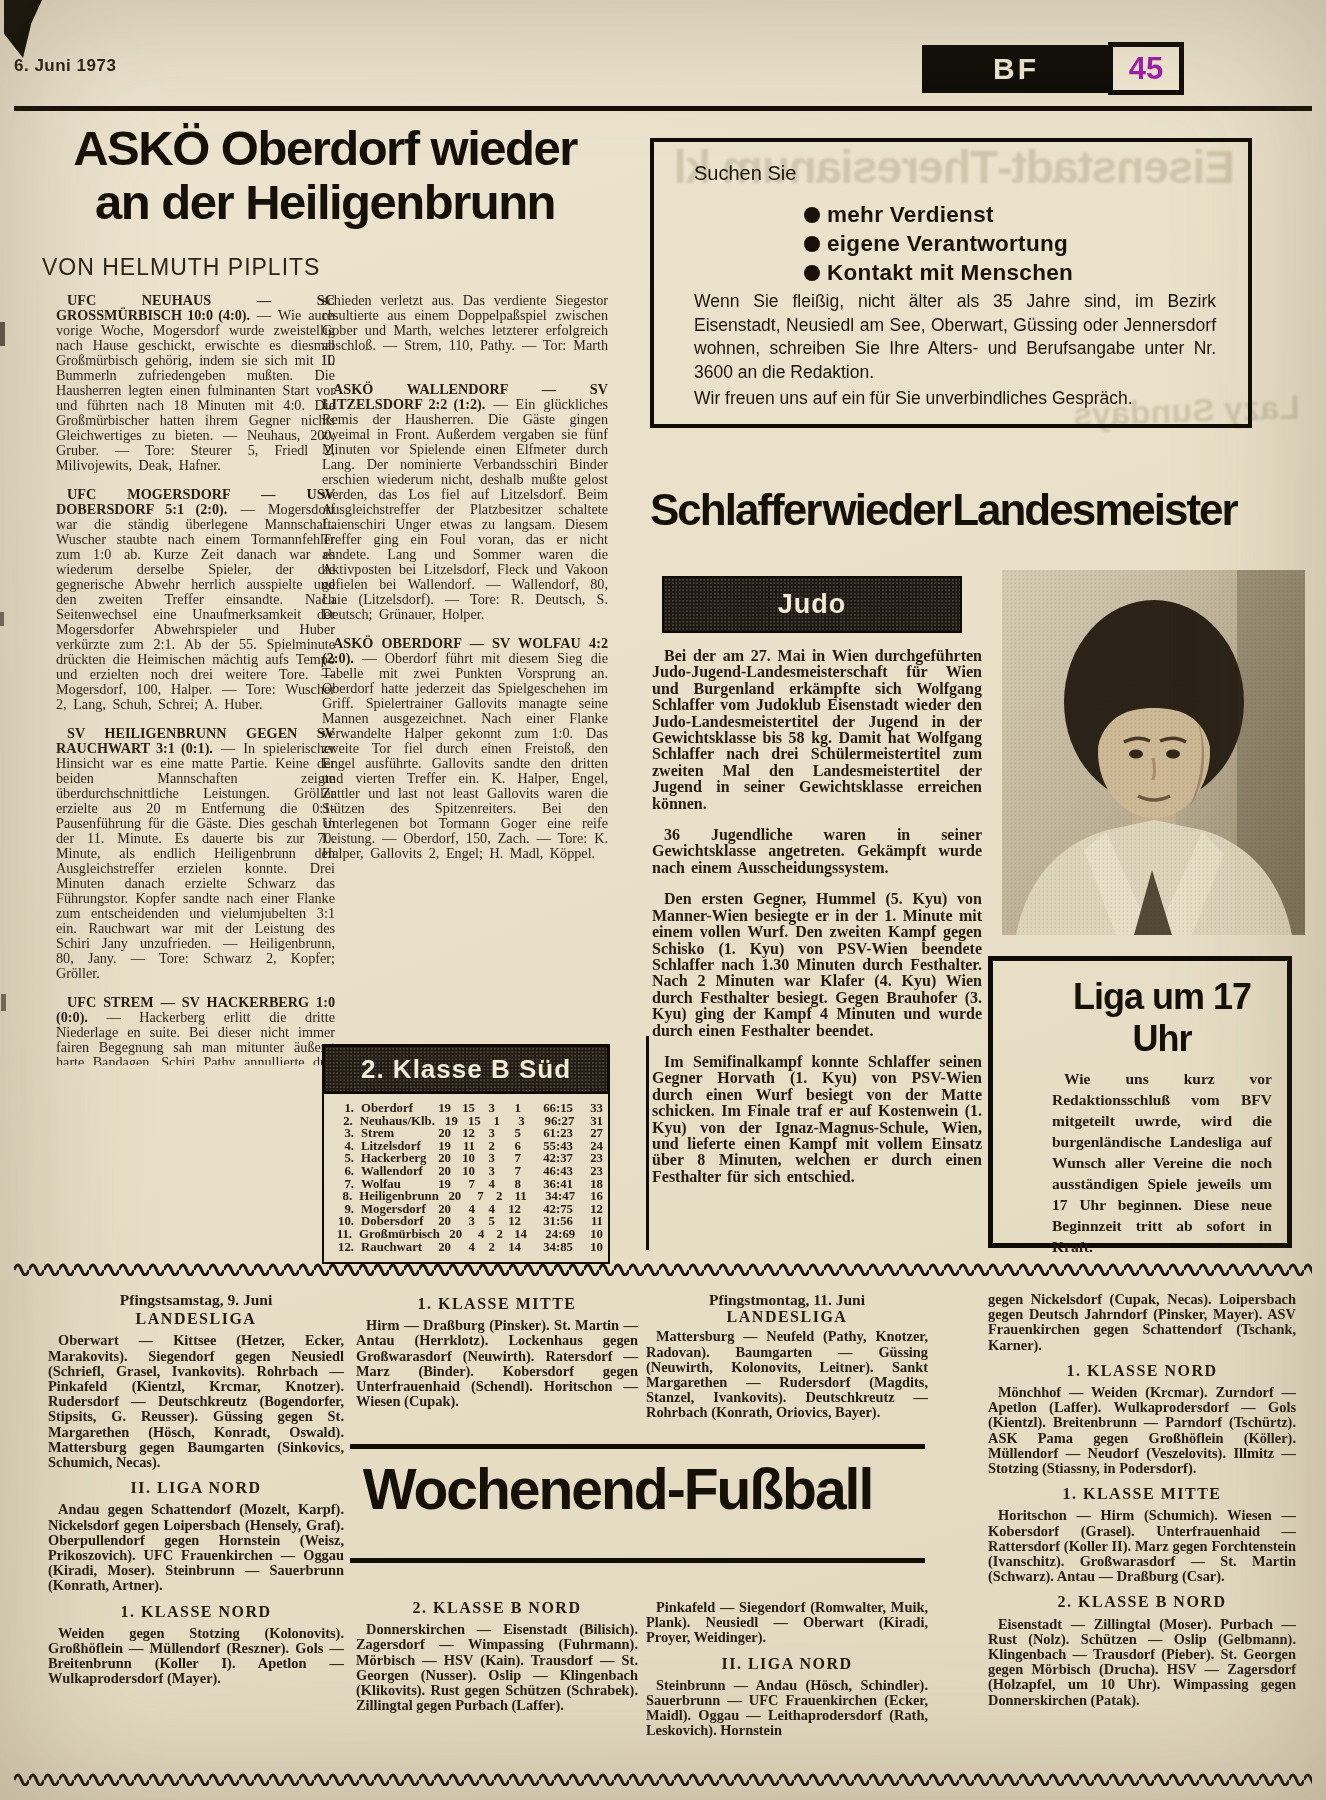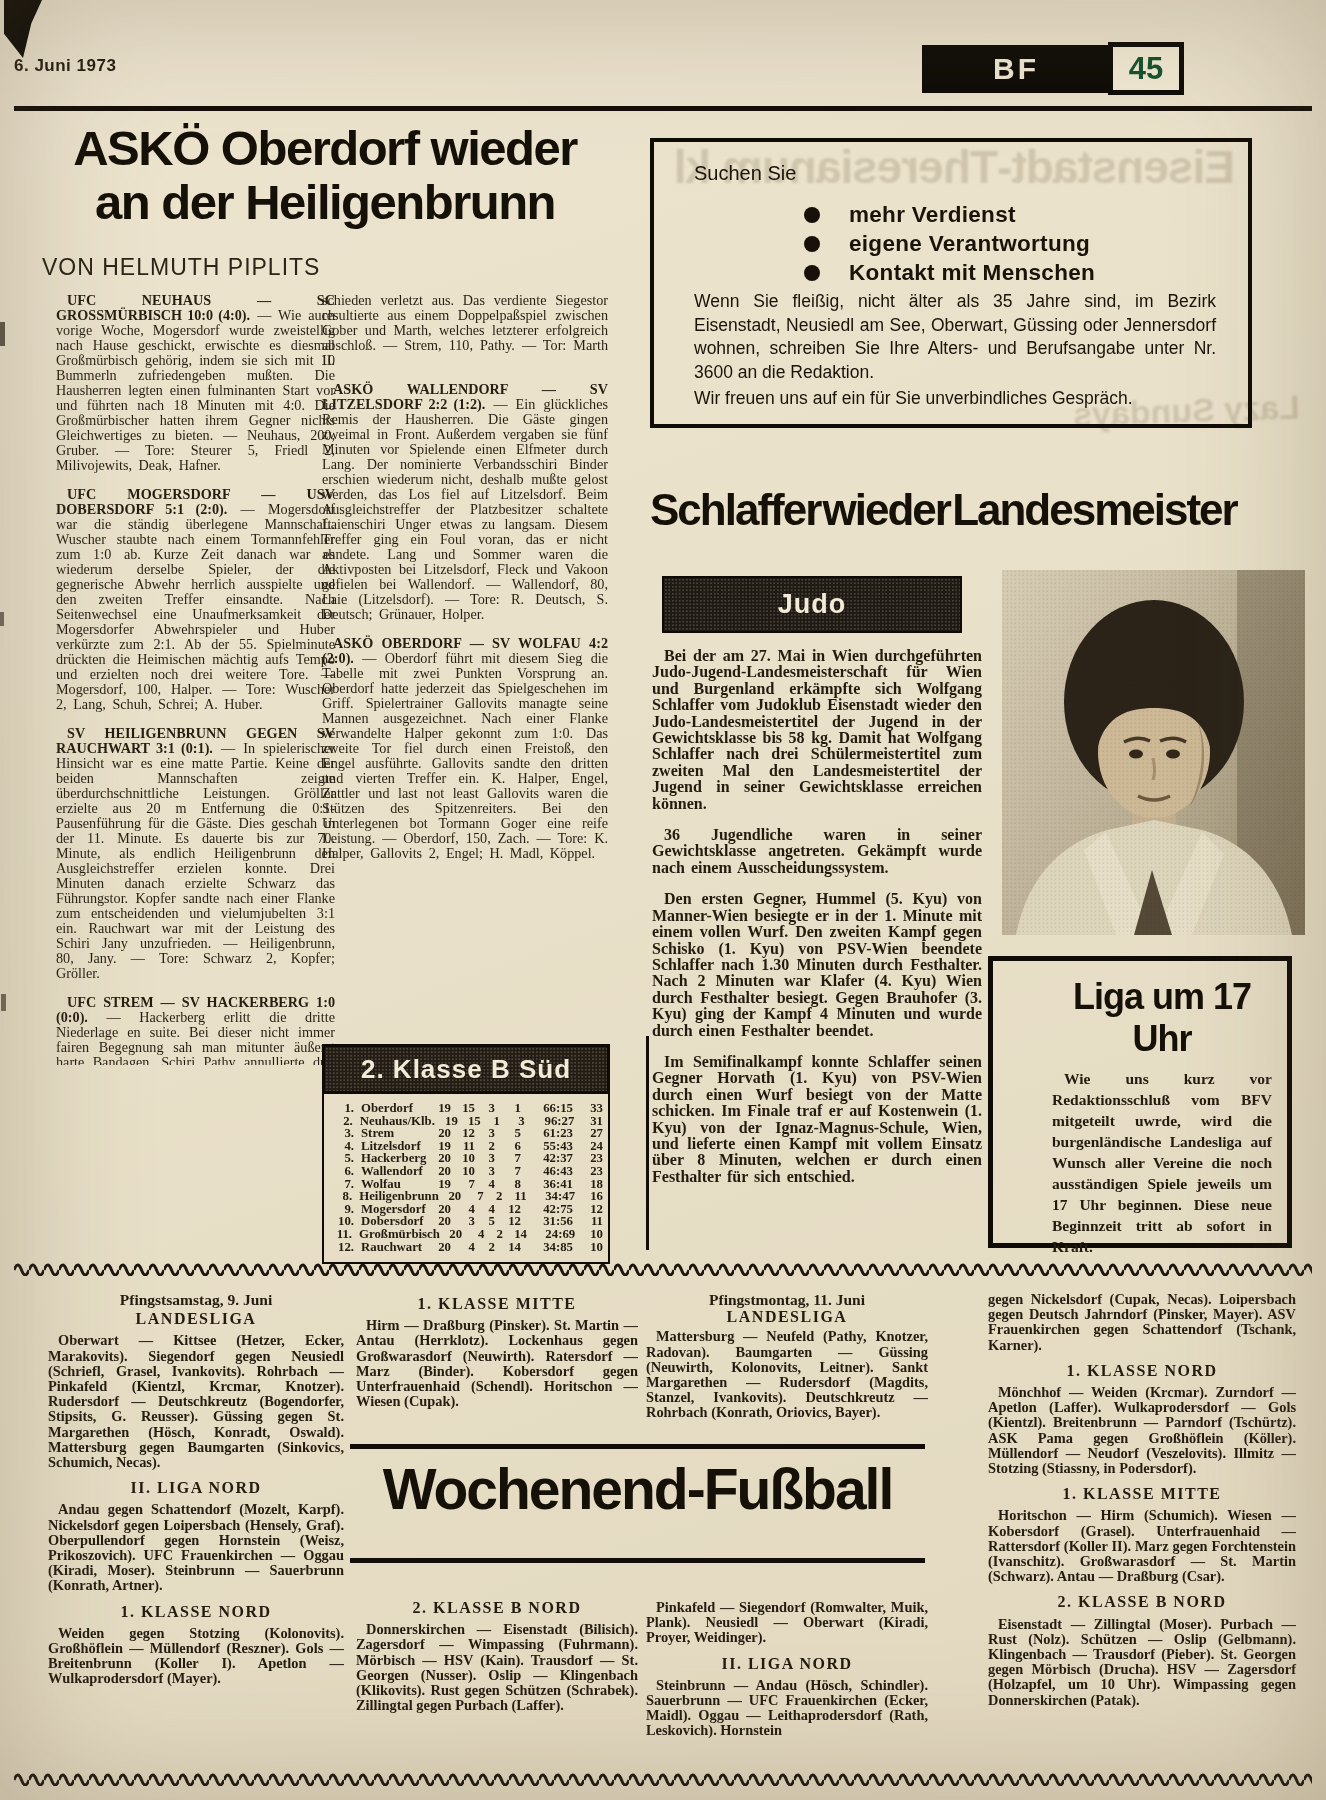--- a/index.html
+++ b/index.html
@@ -14,21 +14,21 @@
   .rule { background:#140e08; }
   .hl { font-family:"Liberation Sans", sans-serif; font-weight:bold; color:#151008; }
 
   
   .date { left:14px; top:56px; font-size:17px; font-weight:bold; letter-spacing:.5px; color:#241c11; }
   .bf-box { left:922px; top:45px; width:188px; height:48px; background:#0e0b07;
     display:flex; align-items:center; justify-content:center; }
   .bf-box span { color:#efe7d2; font-size:30px; font-weight:bold; letter-spacing:3px; }
   .num-box { left:1108px; top:42px; width:76px; height:53px; background:#f1e9d3;
     border:5px solid #0e0b07; display:flex; align-items:center; justify-content:center; }
-  .num-box span { font-size:31px; font-weight:bold; color:#14532d; }
+  .num-box span { font-size:31px; font-weight:bold; color:#a21caf; }
 
   
   .main-headline { left:36px; top:122px; width:578px; text-align:center;
     font-size:49px; line-height:1.1; letter-spacing:-1.5px; }
   .byline { left:42px; top:254px; font-size:23px; letter-spacing:1px; color:#2b2418; }
   .article { font-size:14.2px; line-height:15px; word-spacing:3px; text-align:justify; color:#271e12; }
   .article p { margin:0 0 14px; text-indent:11px; }
   .article p.cont { text-indent:0; }
   .article .lead { font-weight:bold; word-spacing:1px; }
   .col1 { left:36px;  top:293px; width:279px; height:772px; overflow:hidden;margin-left:20px; }
@@ -49,21 +49,21 @@
   .lt-u { width:20px; text-align:right; }
   .lt-n { width:26px; text-align:right; }
   .lt-tore { width:52px; text-align:right; }
   .lt-pkt { width:30px; text-align:right; }
 
   
   .ad { left:650px; top:138px; width:602px; height:290px; border:4px solid #100c07;
     font-family:"Liberation Sans",sans-serif; color:#191309; }
   .ad-intro { position:absolute; left:40px; top:20px; font-size:20px; }
   .ad-bullets { position:absolute; left:150px; top:58px; }
-  .ad-bullet { display:flex; align-items:center; gap:29px; height:29px; }
+  .ad-bullet { display:flex; align-items:center; gap:7px; height:29px; }
   .ad-dot { width:16px; height:16px; border-radius:50%; background:#17110a; flex:0 0 auto; }
   .ad-bullet span.lbl { font-size:22.5px; font-weight:bold; letter-spacing:.3px; }
   .ad-body { position:absolute; left:40px; top:148px; width:522px;
     font-size:17.5px; line-height:23.5px; text-align:justify; }
   .ad-closing { position:absolute; left:40px; top:246px; width:522px; font-size:17.5px; }
 
   
   .schlaffer-hl { left:650px; top:485px; width:662px; font-size:44px;
     letter-spacing:-2px; word-spacing:-8px; white-space:nowrap; }
   .judo-bar { left:662px; top:576px; width:300px; height:57px;
@@ -373,21 +373,21 @@
     <p>Hirm — Draßburg (Pinsker). St. Martin — Antau (Herrklotz). Lockenhaus gegen Großwarasdorf (Neuwirth). Ratersdorf — Marz (Binder). Kobersdorf gegen Unterfrauenhaid (Schendl). Horitschon — Wiesen (Cupak).</p>
   </div>
 
   <div class="abs fx" style="left:646px;top:1292px;width:282px;height:155px;overflow:hidden">
     <div class="fx-date">Pfingstmontag, 11. Juni</div>
     <h4 class="first" style="margin:0 0 5px">LANDESLIGA</h4>
     <p>Mattersburg — Neufeld (Pathy, Knotzer, Radovan). Baumgarten — Güssing (Neuwirth, Kolonovits, Leitner). Sankt Margarethen — Rudersdorf (Magdits, Stanzel, Ivankovits). Deutschkreutz — Rohrbach (Konrath, Oriovics, Bayer).</p>
   </div>
 
   <div class="abs banner-rule" style="left:350px;top:1444px;width:575px;height:5px"></div>
-  <div class="abs banner-text hl" style="left:350px;top:1456px;width:575px">Wochenend-Fußball</div>
+  <div class="abs banner-text hl" style="left:330px;top:1456px;width:575px">Wochenend-Fußball</div>
   <div class="abs banner-rule" style="left:350px;top:1558px;width:575px;height:5px"></div>
 
   <div class="abs fx" style="left:356px;top:1596px;width:282px">
     <h4 class="first">2. KLASSE B NORD</h4>
     <p>Donnerskirchen — Eisenstadt (Bilisich). Zagersdorf — Wimpassing (Fuhrmann). Mörbisch — HSV (Kain). Trausdorf — St. Georgen (Nusser). Oslip — Klingenbach (Klikovits). Rust gegen Schützen (Schrabek). Zillingtal gegen Purbach (Laffer).</p>
   </div>
 
   <div class="abs fx" style="left:646px;top:1600px;width:282px">
     <p>Pinkafeld — Siegendorf (Romwalter, Muik, Plank). Neusiedl — Oberwart (Kiradi, Proyer, Weidinger).</p>
     <h4>II. LIGA NORD</h4>

